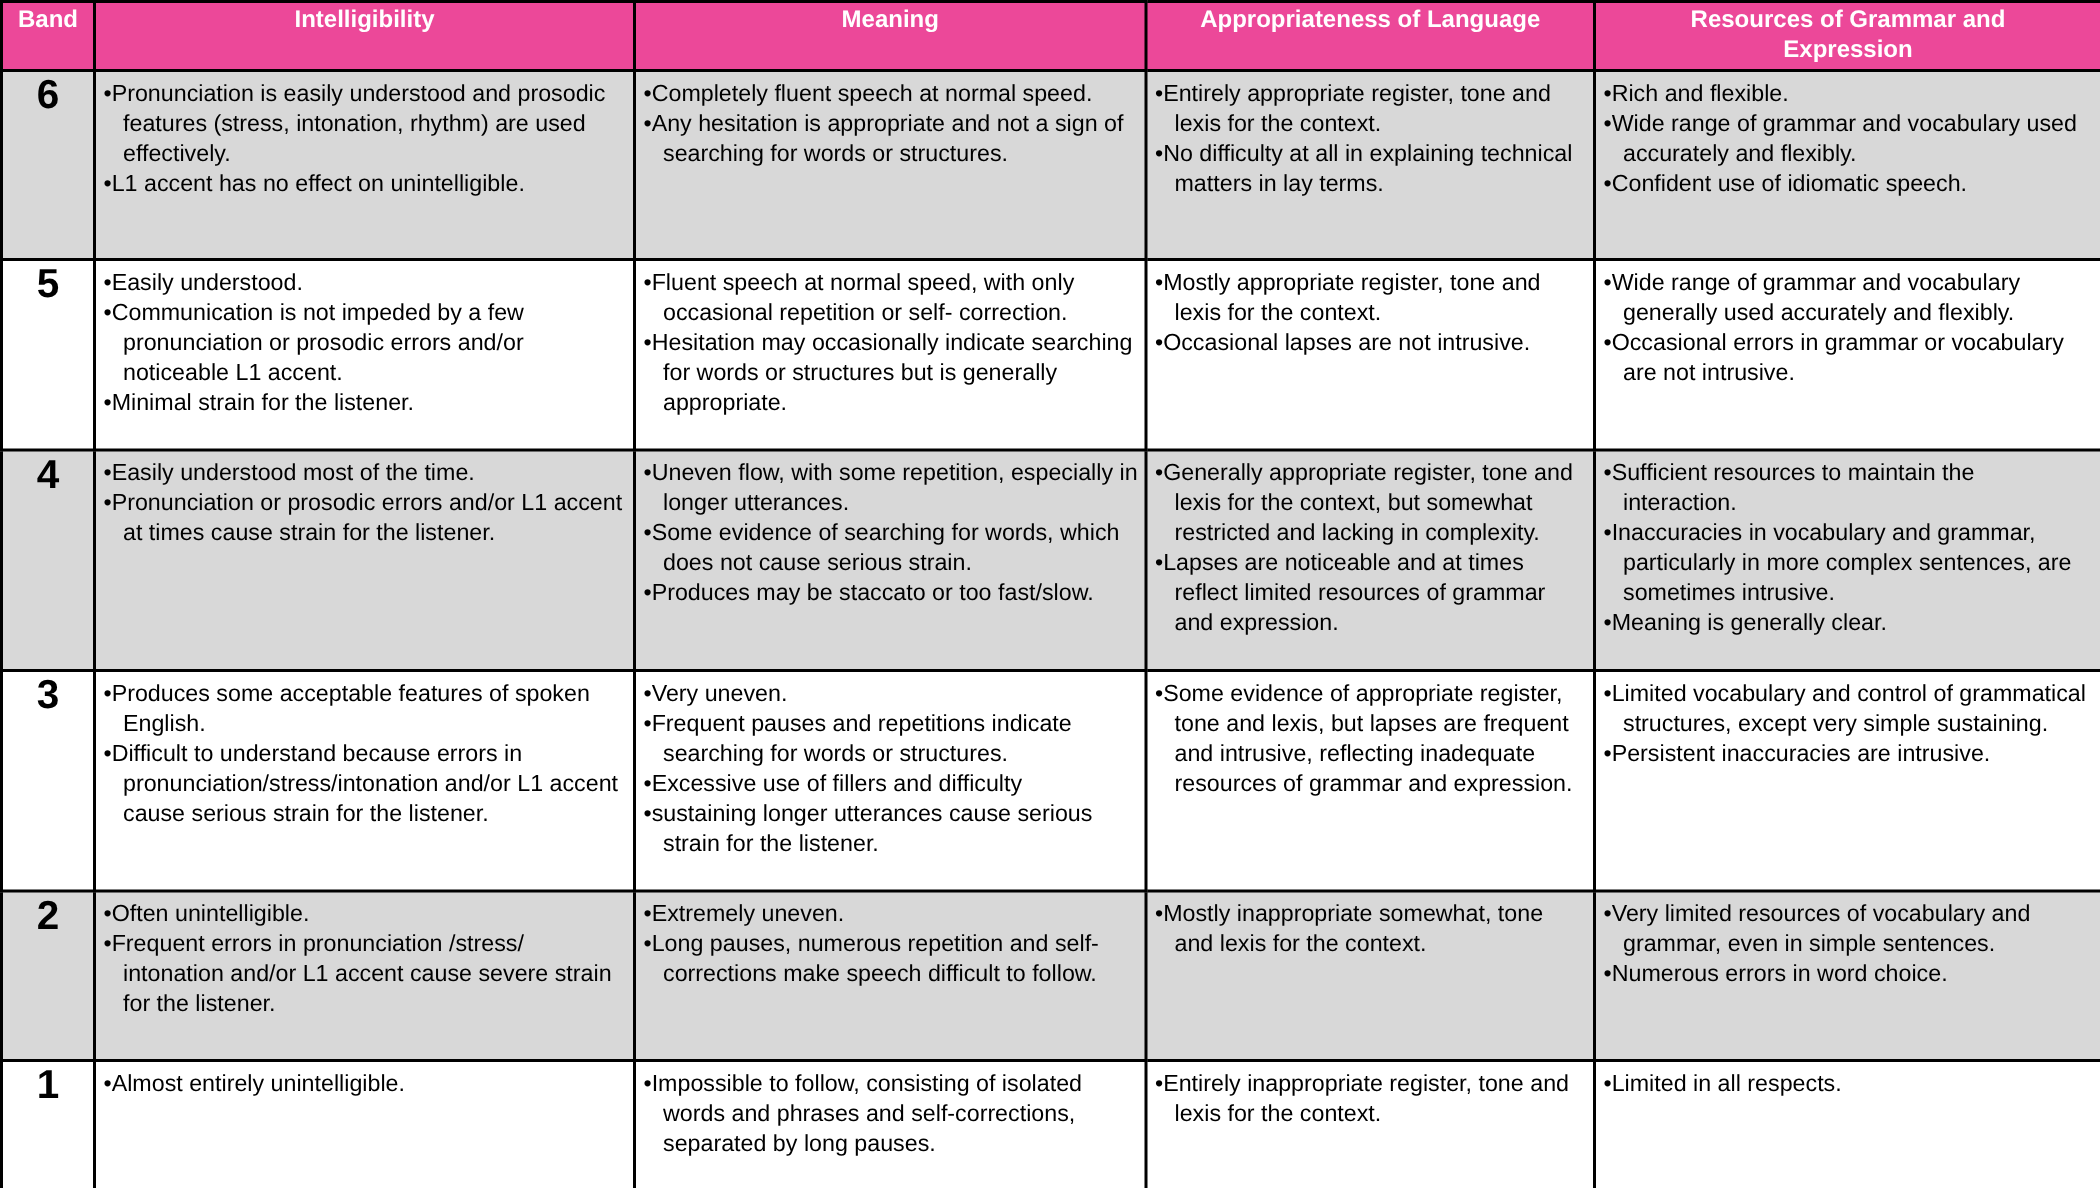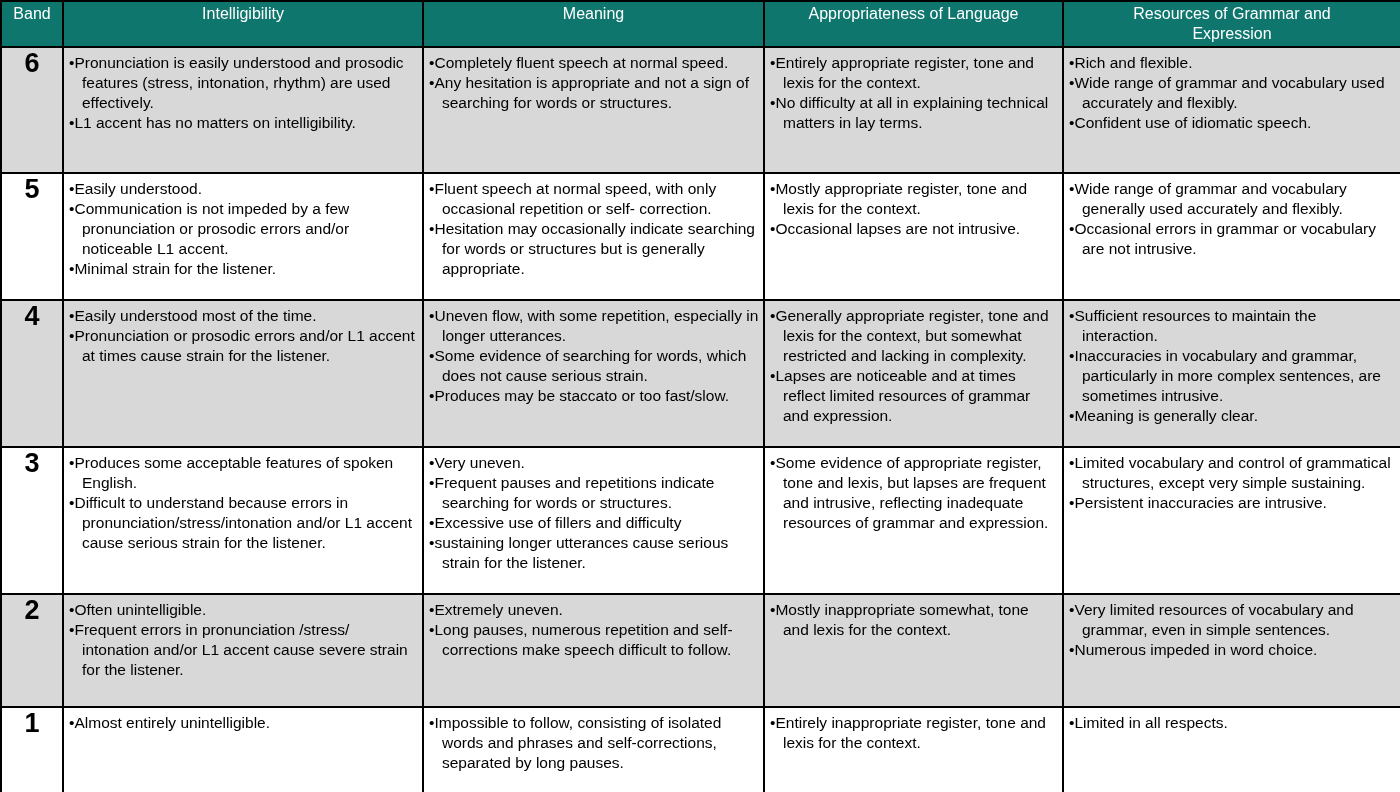--- a/index.html
+++ b/index.html
@@ -19,23 +19,23 @@
     table-layout: fixed;
     width: 1400px;
   }
   table.rubric th,
   table.rubric td {
     border: 2px solid #000000;
     vertical-align: top;
     box-sizing: border-box;
   }
   thead th {
-    background: #0f766e;
+    background: #ec4899;
     color: #ffffff;
-    font-weight: normal;
+    font-weight: bold;
     font-size: 16px;
     line-height: 20px;
     text-align: center;
     vertical-align: middle;
     height: 44px;
     padding: 2px 2px;
     white-space: pre-line;
   }
   td.band-cell {
     font-size: 27px;
@@ -100,21 +100,21 @@
       <th>Resources of Grammar and
 Expression</th>
     </tr>
   </thead>
   <tbody>
       <tr class="shaded">
         <td class="band-cell">6</td>
         <td class="desc-cell">
           <ul class="bullets">
             <li>Pronunciation is easily understood and prosodic features (stress, intonation, rhythm) are used effectively.</li>
-            <li>L1 accent has no matters on intelligibility.</li>
+            <li>L1 accent has no effect on unintelligible.</li>
           </ul>
         </td>
         <td class="desc-cell">
           <ul class="bullets">
             <li>Completely fluent speech at normal speed.</li>
             <li>Any hesitation is appropriate and not a sign of searching for words or structures.</li>
           </ul>
         </td>
         <td class="desc-cell">
           <ul class="bullets">
@@ -230,21 +230,21 @@
           </ul>
         </td>
         <td class="desc-cell">
           <ul class="bullets">
             <li>Mostly inappropriate somewhat, tone and lexis for the context.</li>
           </ul>
         </td>
         <td class="desc-cell">
           <ul class="bullets">
             <li>Very limited resources of vocabulary and grammar, even in simple sentences.</li>
-            <li>Numerous impeded in word choice.</li>
+            <li>Numerous errors in word choice.</li>
           </ul>
         </td>
       </tr>
       <tr class="plain">
         <td class="band-cell">1</td>
         <td class="desc-cell">
           <ul class="bullets">
             <li>Almost entirely unintelligible.</li>
           </ul>
         </td>

